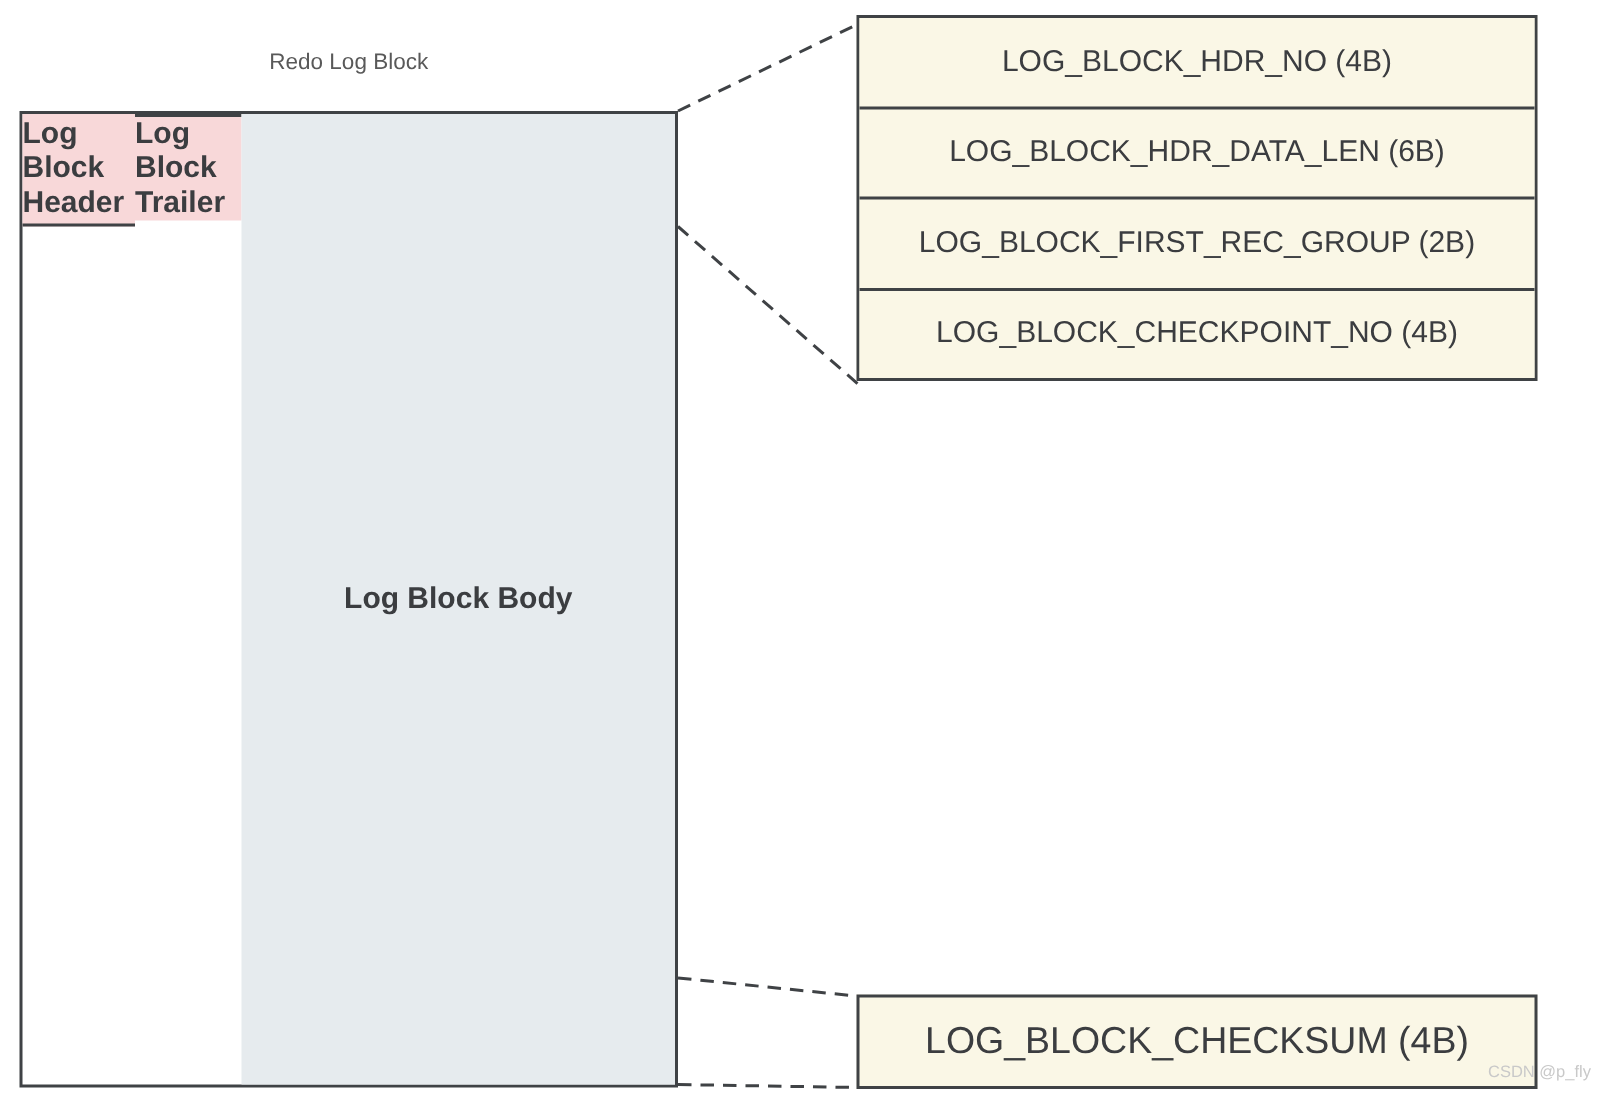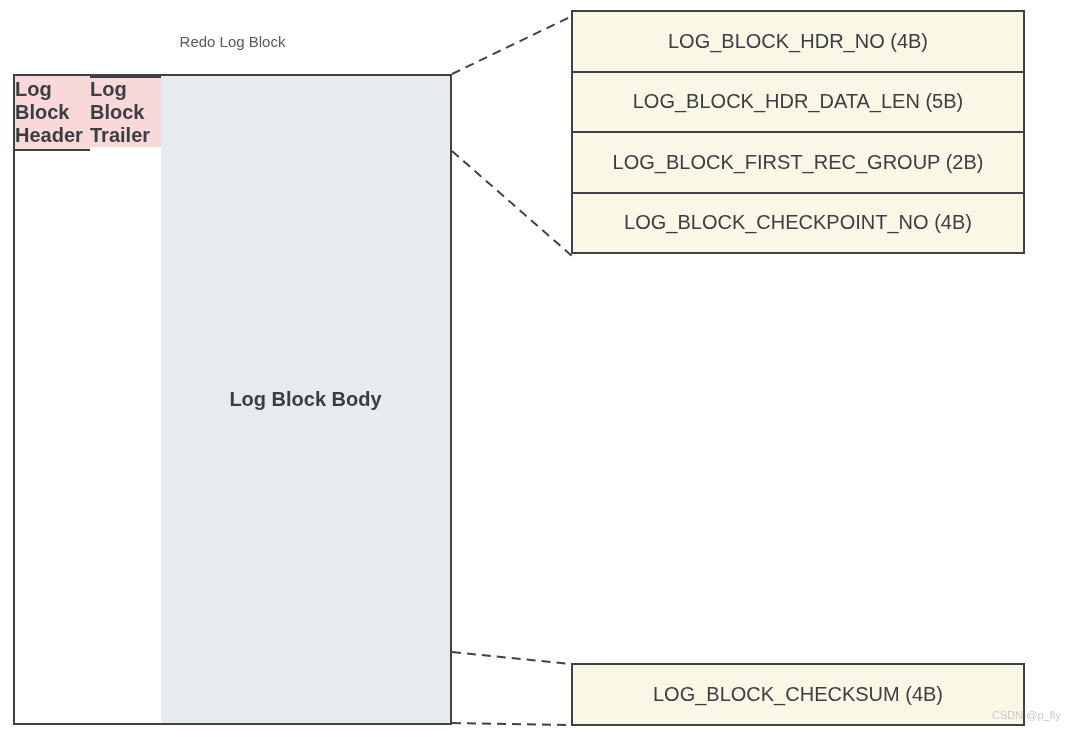--- a/index.html
+++ b/index.html
@@ -80,21 +80,21 @@
   }
   .field-row + .field-row{
     border-top:2px solid var(--border-dark);
   }
   .checksum-box{
     position:absolute;
     left:571px;top:663px;width:454px;height:63px;
     border:2px solid var(--border-dark);
     background:var(--field-cream);
     display:flex;align-items:center;justify-content:center;
-    font-size:20px;color:var(--label-dark);
+    font-size:25px;color:var(--label-dark);
     z-index:2;
   }
   .watermark{
     position:absolute;
     left:992px;top:709px;
     font-size:11px;
     color:var(--watermark-gray);
     white-space:nowrap;
     z-index:3;
   }
@@ -123,21 +123,21 @@
     <div class="section body">
       <span>Log Block Body</span>
     </div>
   </div>
 
   <div class="fields-stack">
     <div class="field-row">
       <span>LOG_BLOCK_HDR_NO (4B)</span>
     </div>
     <div class="field-row">
-      <span>LOG_BLOCK_HDR_DATA_LEN (5B)</span>
+      <span>LOG_BLOCK_HDR_DATA_LEN (6B)</span>
     </div>
     <div class="field-row">
       <span>LOG_BLOCK_FIRST_REC_GROUP (2B)</span>
     </div>
     <div class="field-row">
       <span>LOG_BLOCK_CHECKPOINT_NO (4B)</span>
     </div>
   </div>
 
   <div class="checksum-box">

